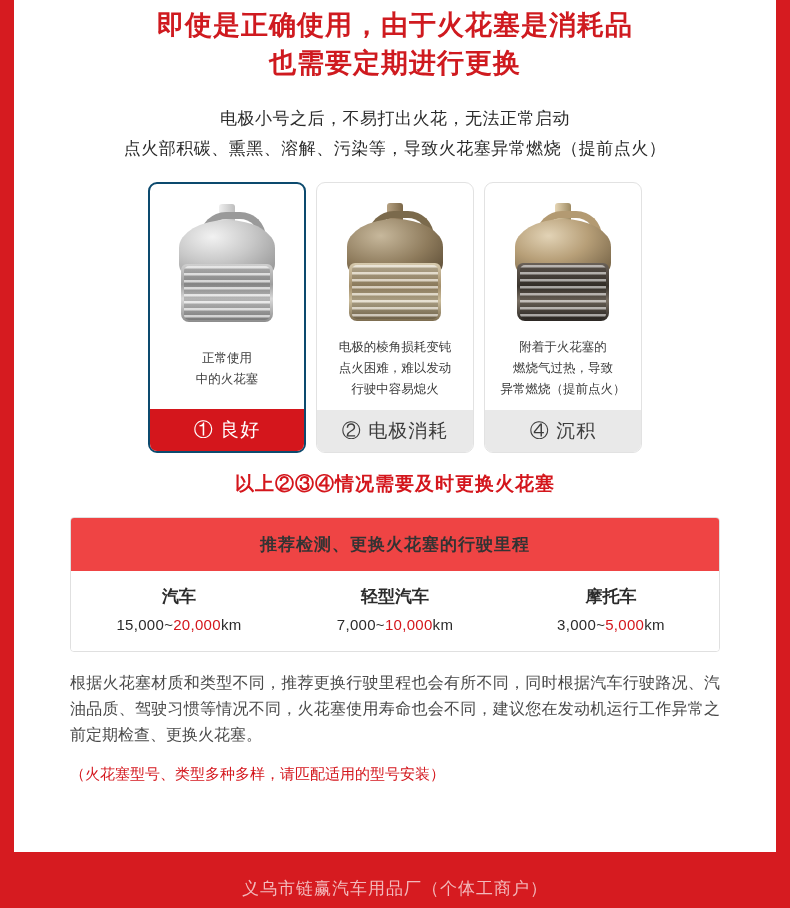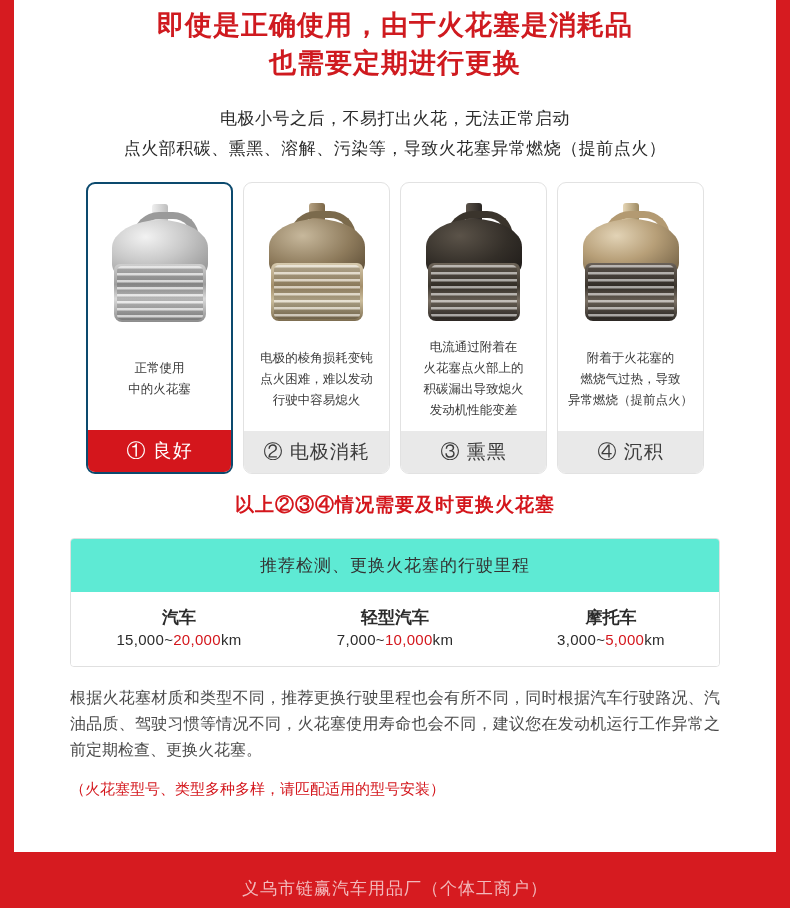--- a/index.html
+++ b/index.html
@@ -208,42 +208,42 @@
   }
 
   
   .table-wrap {
     margin: 20px 42px 0;
     border: 1px solid #e0e0e0;
     border-radius: 4px;
     overflow: hidden;
   }
   .table-head {
-    background: #5eead4;
+    background: #ef4444;
     text-align: center;
     font-size: 17px;
-    font-weight: normal;
+    font-weight: bold;
     color: #333;
     padding: 15px 16px;
     letter-spacing: 1px;
   }
   .table-body {
     display: flex;
     background: #fff;
     padding: 14px 0 18px;
   }
   .tcol {
     flex: 1;
     text-align: center;
   }
   .tcol .t-title {
     font-size: 17px;
     font-weight: bold;
     color: #2b2b2b;
-    margin-bottom: 2px;
+    margin-bottom: 8px;
   }
   .tcol .t-val {
     font-size: 15px;
     color: #2b2b2b;
     letter-spacing: 0.3px;
   }
   .tcol .t-val .hi { color: #d4161c; }
 
   
   .footnote {
@@ -317,34 +317,20 @@
             <div class="hook"></div>
             <div class="head"></div>
             <div class="body"></div>
             <div class="threads"></div>
           </div>
         </div>
         <div class="card-text">电极的棱角损耗变钝<br>点火困难，难以发动<br>行驶中容易熄火</div>
         <div class="card-label">② 电极消耗</div>
       </div>
 
-      <div class="card">
-        <div class="card-img">
-          <div class="plug black">
-            <div class="electrode"></div>
-            <div class="hook"></div>
-            <div class="head"></div>
-            <div class="ring"></div>
-            <div class="body"></div>
-            <div class="threads"></div>
-          </div>
-        </div>
-        <div class="card-text">电流通过附着在<br>火花塞点火部上的<br>积碳漏出导致熄火<br>发动机性能变差</div>
-        <div class="card-label">③ 熏黑</div>
-      </div>
 
       <div class="card">
         <div class="card-img">
           <div class="plug deposit">
             <div class="electrode"></div>
             <div class="hook"></div>
             <div class="head"></div>
             <div class="body"></div>
             <div class="threads"></div>
           </div>

